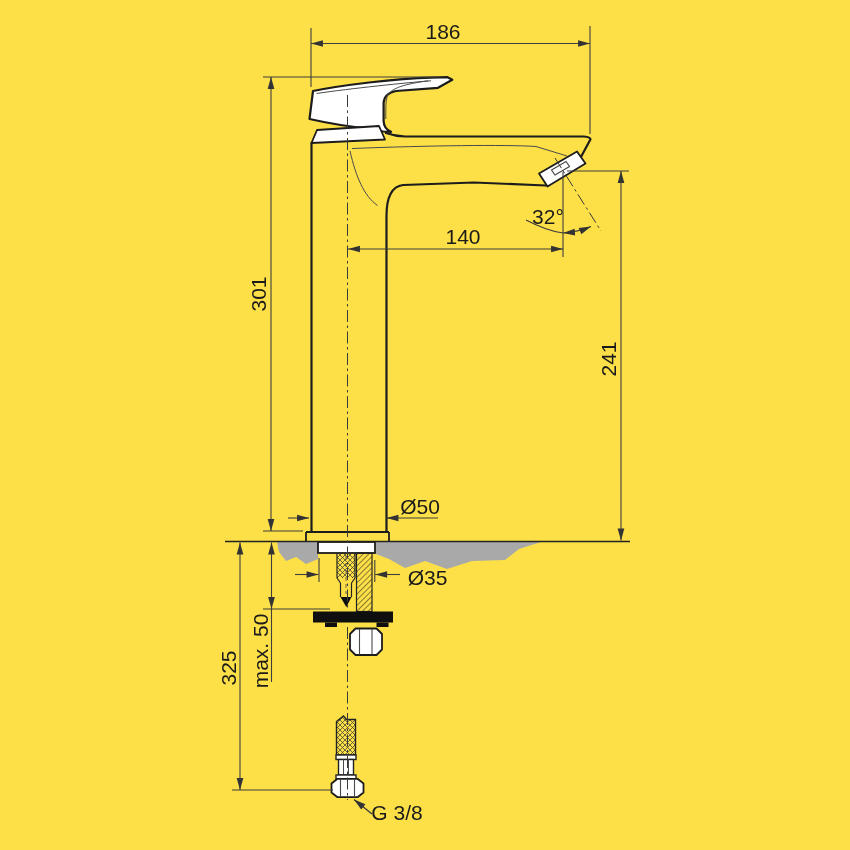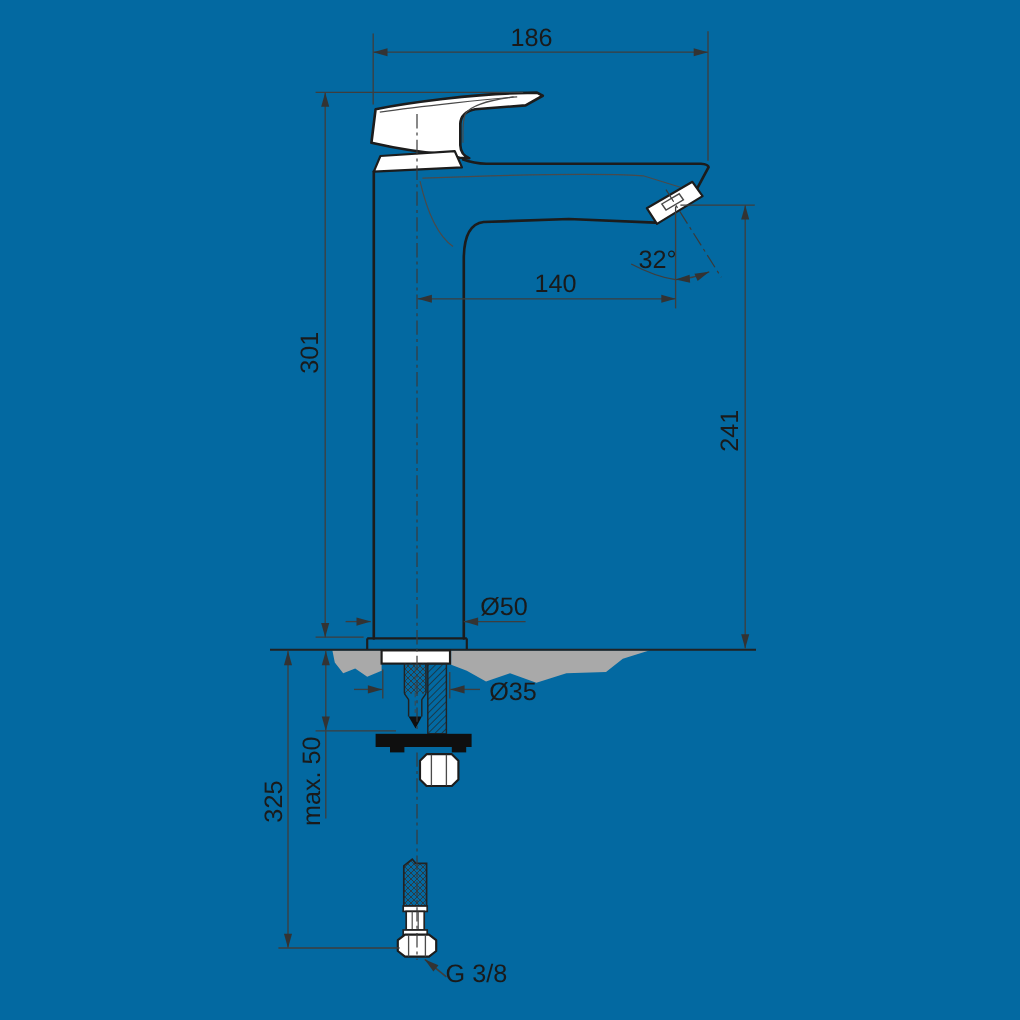--- a/index.html
+++ b/index.html
@@ -1,16 +1,16 @@
 <!DOCTYPE html>
 <html><head>
 <meta charset="utf-8">
 <style>
   html,body{margin:0;padding:0;background:#ffffff;}
-  .canvas{position:relative;width:850px;height:850px;background:#0369a1;overflow:hidden;
+  .canvas{position:relative;width:850px;height:850px;background:#fde047;overflow:hidden;
           font-family:"Liberation Sans", sans-serif;}
   svg{display:block;}
   .outline{stroke:#1c1c1c;stroke-width:2.2;fill:none;stroke-linejoin:round;stroke-linecap:round;}
   .outline2{stroke:#1c1c1c;stroke-width:1.8;fill:none;stroke-linejoin:round;}
   .wfill{fill:#ffffff;}
   .thin{stroke:#4a4a4a;stroke-width:1;fill:none;}
   .dim{stroke:#3e3e3e;stroke-width:1.1;fill:none;}
   .cl{stroke:#3a3a3a;stroke-width:1;fill:none;stroke-dasharray:12 3.5 2.5 3.5;}
   .dimtext{font-family:"Liberation Sans", sans-serif;font-size:21px;fill:#1a1a1a;
            text-anchor:middle;dominant-baseline:central;}

